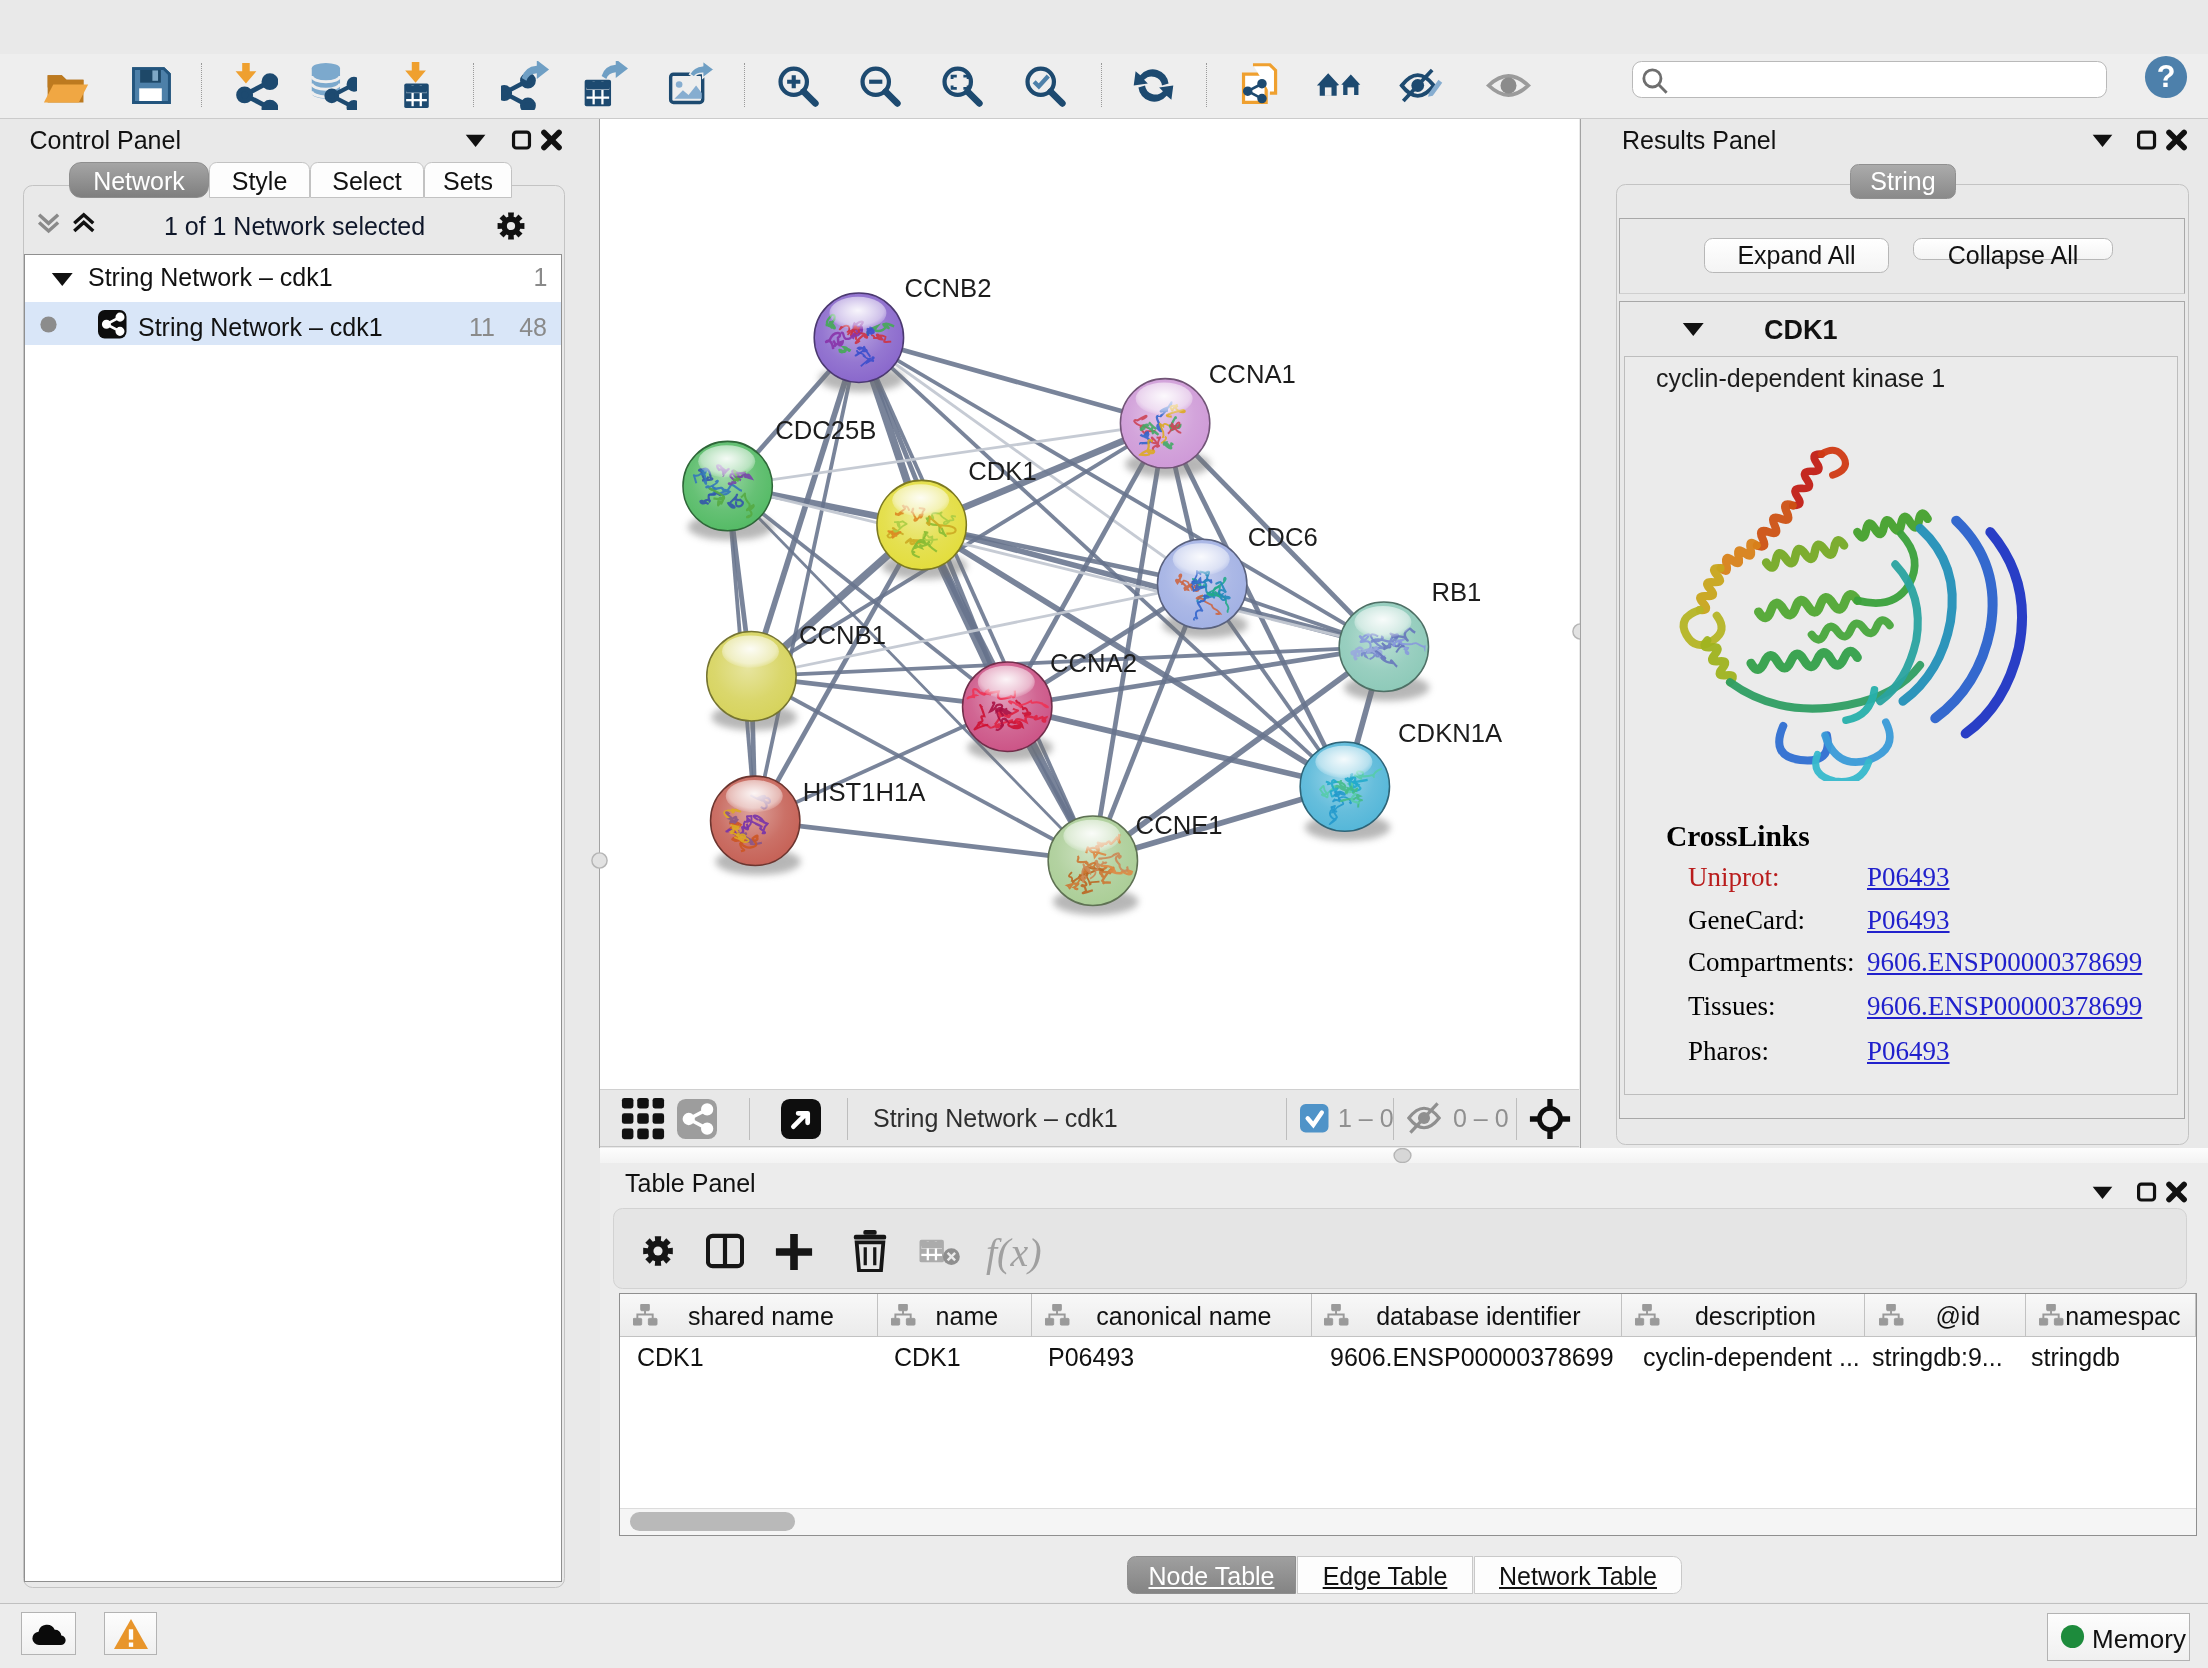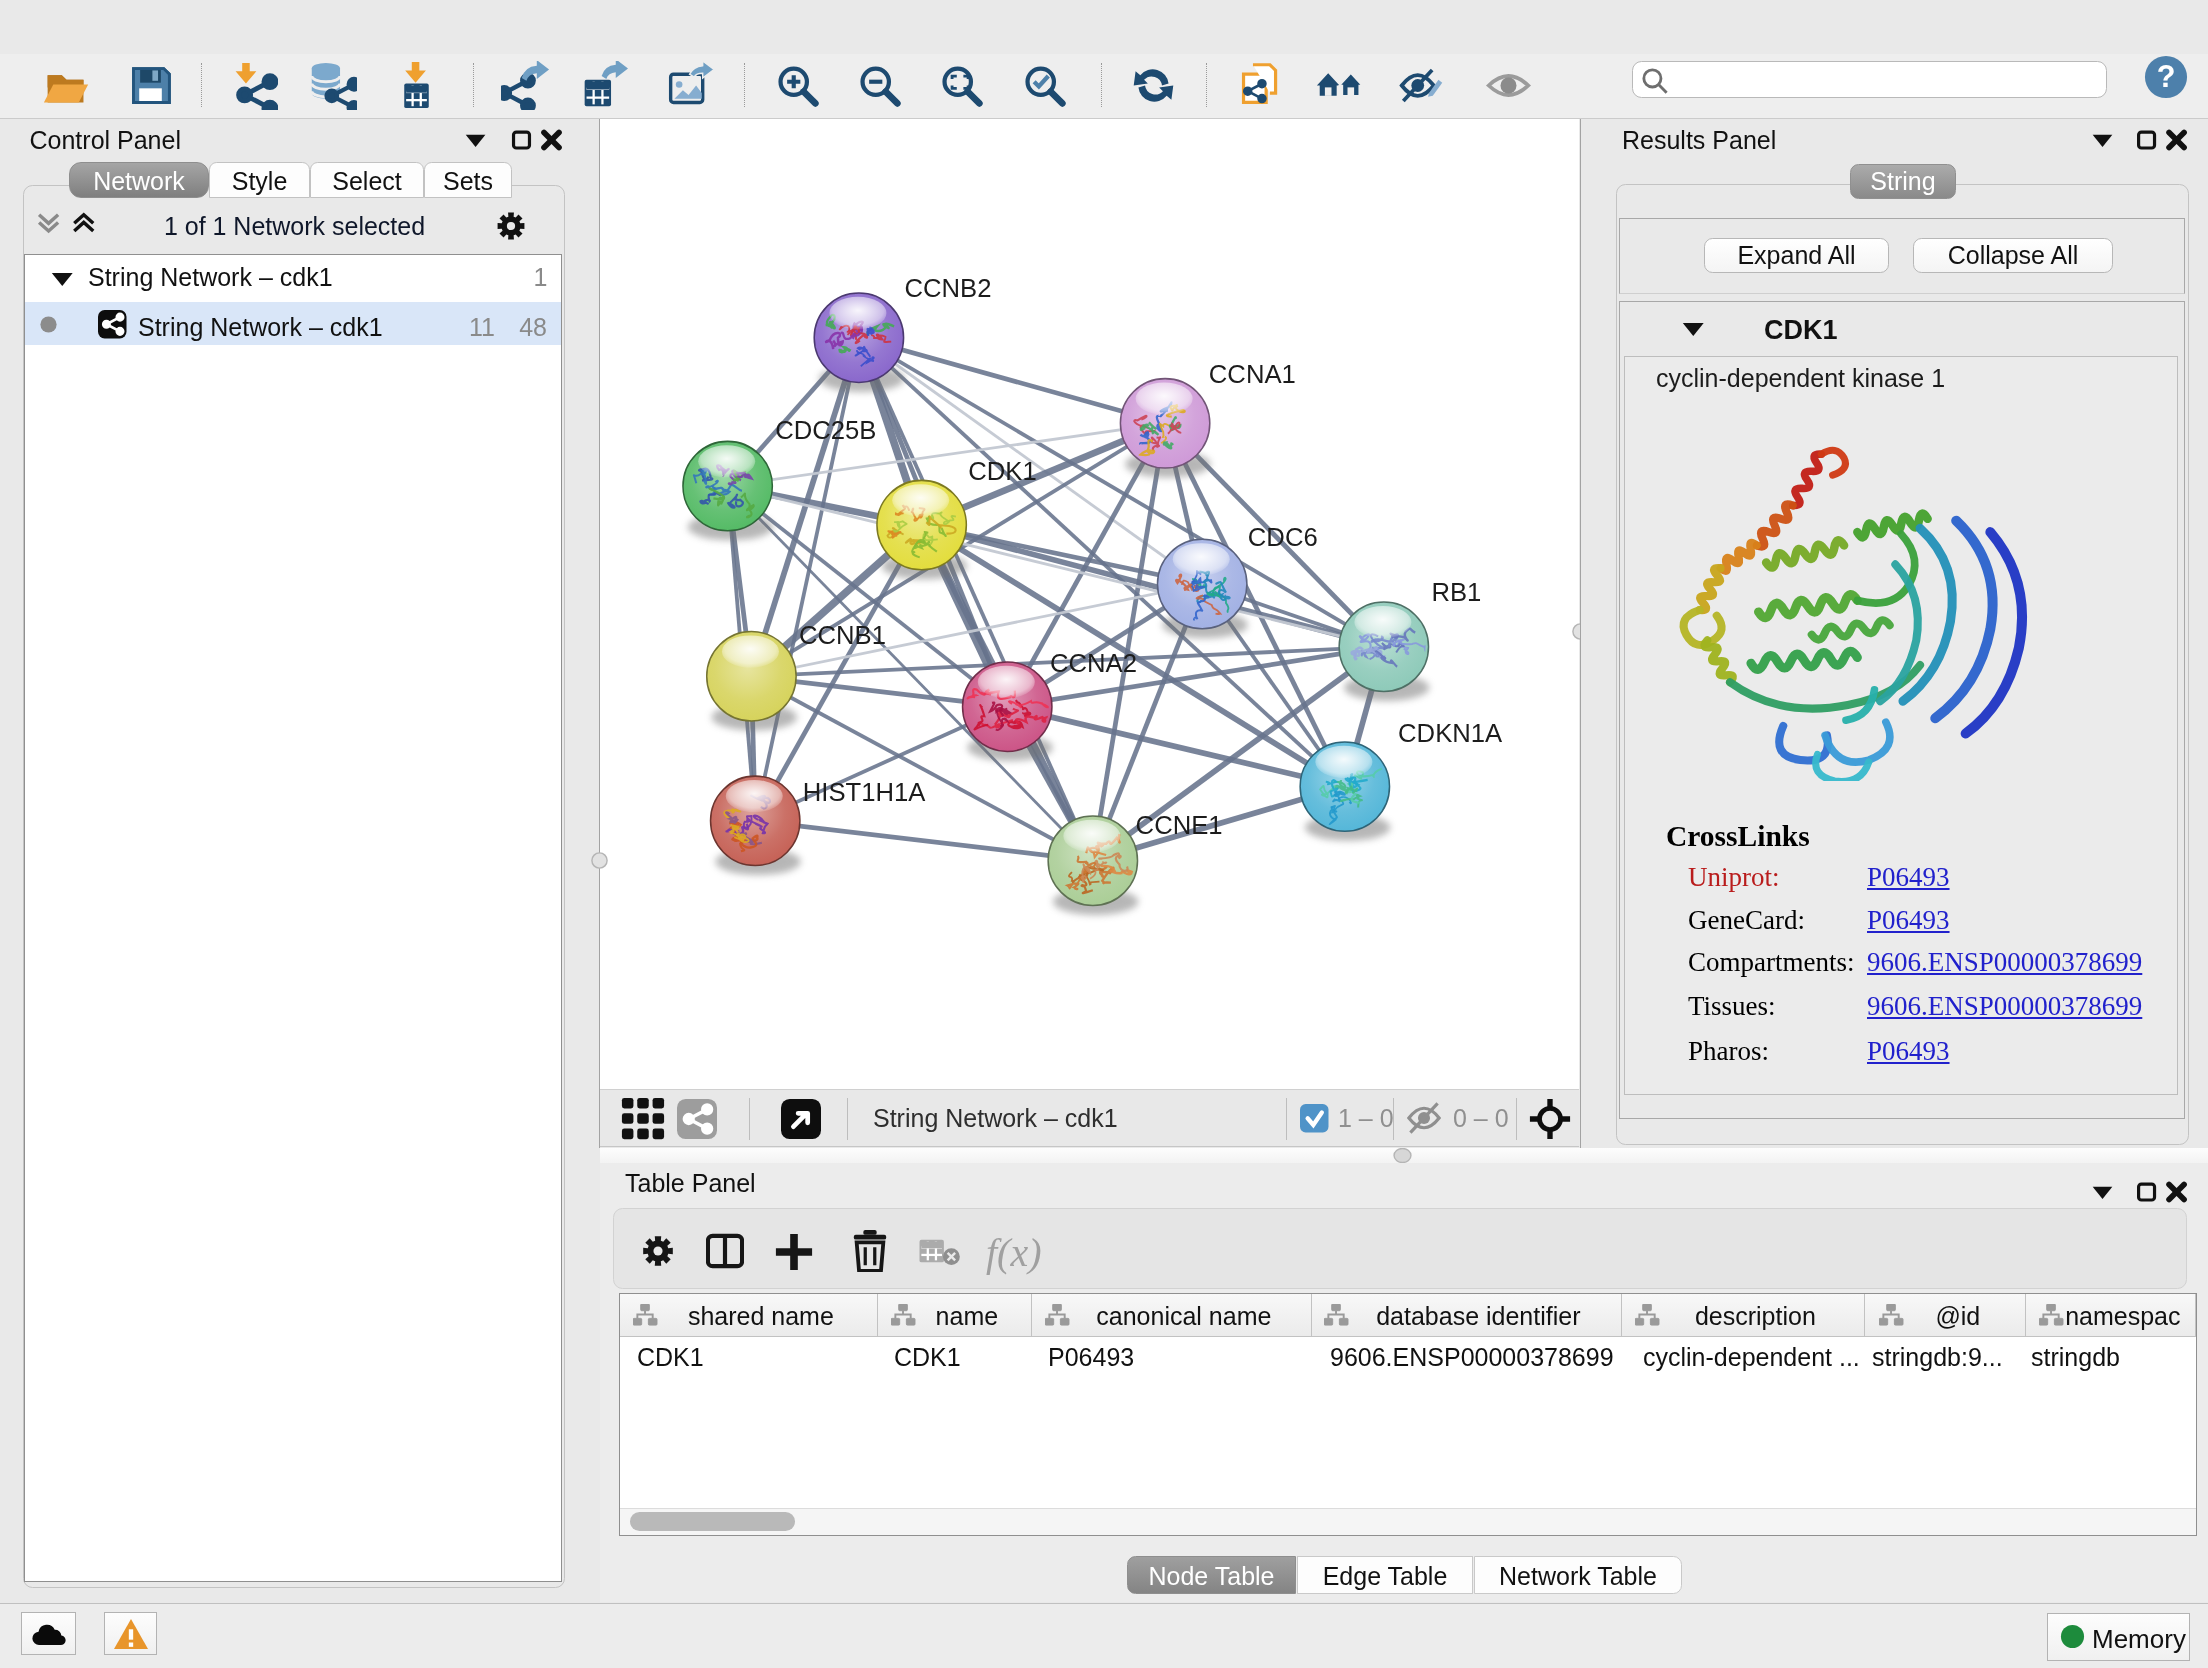--- a/index.html
+++ b/index.html
@@ -32,21 +32,21 @@
 .whitestrip{left:600px;top:1148px;width:1608px;height:15px;
   background:linear-gradient(#fdfdfd,#f3f3f3);}
 .results{left:1581px;top:119px;width:628px;height:1029px;background:#e9e9e9;}
 .btn{position:absolute;background:linear-gradient(#ffffff,#f4f4f4);
   border:1px solid #b7b7b7;border-radius:8.6px;box-sizing:border-box;
   font-size:25px;color:#111;text-align:center;}
 .serif{font-family:"Liberation Serif",serif;}
 .link{color:#2121cc;text-decoration:underline;}
 .tablepanel{left:600px;top:1163px;width:1608px;height:439px;background:#ececec;}
 .tabbtn{position:absolute;top:1556px;height:38px;box-sizing:border-box;font-size:25px;
-  text-align:center;line-height:38px;background:#fdfdfd;border:1px solid #c9c9c9;color:#111;}
+  text-align:center;line-height:38px;background:#fdfdfd;border:1px solid #c9c9c9;color:#111;text-decoration:underline;}
 .tabbtn.sel{background:linear-gradient(#9f9f9f,#848484);color:#fff;border-color:#8e8e8e;}
 .statusbar{left:0;top:1603px;width:2208px;height:66px;background:#ececec;
   border-top:1px solid #c0c0c0;box-sizing:border-box;}
 .sbtn{position:absolute;background:linear-gradient(#fdfdfd,#f0f0f0);
   border:1.9px solid #b3b3b3;box-sizing:border-box;}
 .hdrcell{position:absolute;top:0;height:100%;box-sizing:border-box;
   border-right:1px solid #c2c2c2;font-size:25px;color:#111;}
 </style></head>
 <body>
 <div id="app">
@@ -645,21 +645,21 @@
       <rect x="58.5" y="7.5" width="17.0" height="17.0" rx="3" fill="none" stroke="#111" stroke-width="3.4"></rect>
       <g stroke="#111" stroke-width="6" stroke-linecap="round">
         <line x1="91" y1="8" x2="107" y2="24"></line>
         <line x1="91" y1="24" x2="107" y2="8"></line>
       </g>
     </svg>
 <div class="roundbox" style="left:1616px;top:184px;width:573px;height:961px;background:#e9e9e9"></div>
 <div class="abs" style="left:1850px;top:164px;width:106px;height:35px;background:linear-gradient(#ababab,#8a8a8a);border:1px solid #909090;border-radius:8.6px;box-sizing:border-box;color:#fff;font-size:25px;text-align:center;line-height:33px">String</div>
 <div class="abs" style="left:1619px;top:218px;width:566px;height:76px;box-sizing:border-box;border:1px solid #a8a8a8;border-bottom-color:#cfcfcf;background:#e9e9e9"></div>
 <div class="btn" style="left:1704px;top:238px;width:185px;height:35px;line-height:33px">Expand All</div>
-<div class="btn" style="left:1913px;top:238px;width:200px;height:35px;line-height:33px">Collapse All</div>
+<div class="btn" style="left:1913px;top:238px;width:200px;height:22px;line-height:33px">Collapse All</div>
 <div class="abs" style="left:1619px;top:301px;width:566px;height:818px;box-sizing:border-box;border:1px solid #a8a8a8;background:#e9e9e9"></div>
 <svg class="abs" style="left:1679px;top:317px" width="28.5" height="25" viewBox="0 0 30 26">
       <polygon points="4.0,6.18 26.0,6.18 15,19.82" fill="#111"></polygon>
     </svg>
 <div class="abs" style="left:1764px;top:315px;font-size:27px;font-weight:bold;color:#111">CDK1</div>
 <div class="abs" style="left:1624px;top:356px;width:554px;height:739px;box-sizing:border-box;border:1px solid #bdbdbd;background:#ebebeb"></div>
 <div class="abs" style="left:1656px;top:364px;font-size:25px;color:#1c1c1c">cyclin-dependent kinase 1</div>
 <svg class="abs" style="left:1669px;top:439px" width="371" height="342" viewBox="0 0 390 360">
       <path d="M160.0,16.0 Q147.9,15.2 155.0,25.0 Q162.1,34.8 150.0,34.0 Q137.9,33.2 145.0,43.0 Q152.1,52.8 140.0,52.0 Q127.9,51.2 135.0,61.0 Q142.1,70.8 130.0,70.0" fill="none" stroke="#c21f16" stroke-width="8" stroke-linecap="round" stroke-opacity="0.95"></path>
       <path d="M160,16 q16,-10 24,4 q6,12 -12,18" fill="none" stroke="#d03a14" stroke-width="7.5" stroke-linecap="round" stroke-opacity="0.95"></path>

